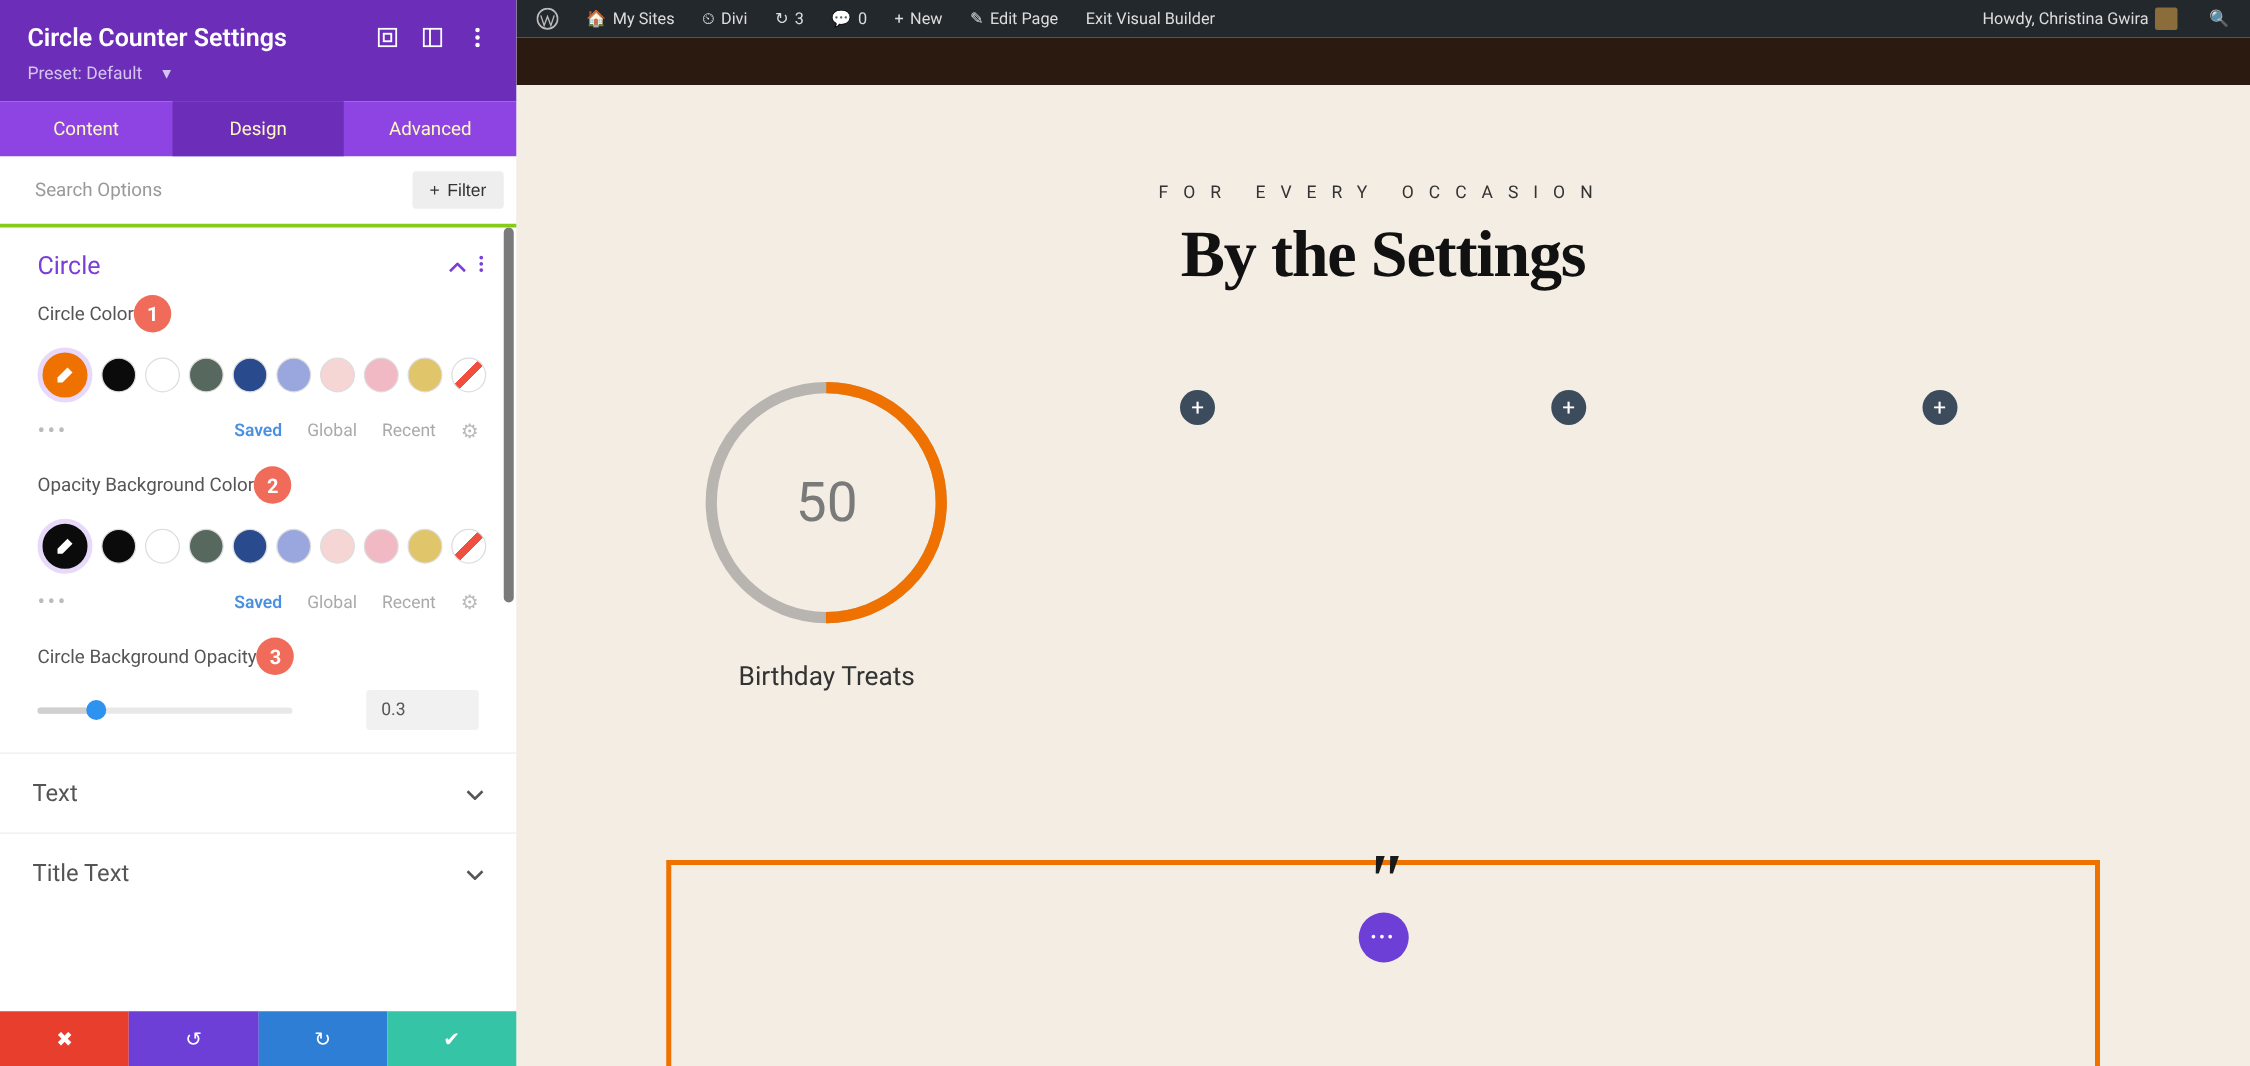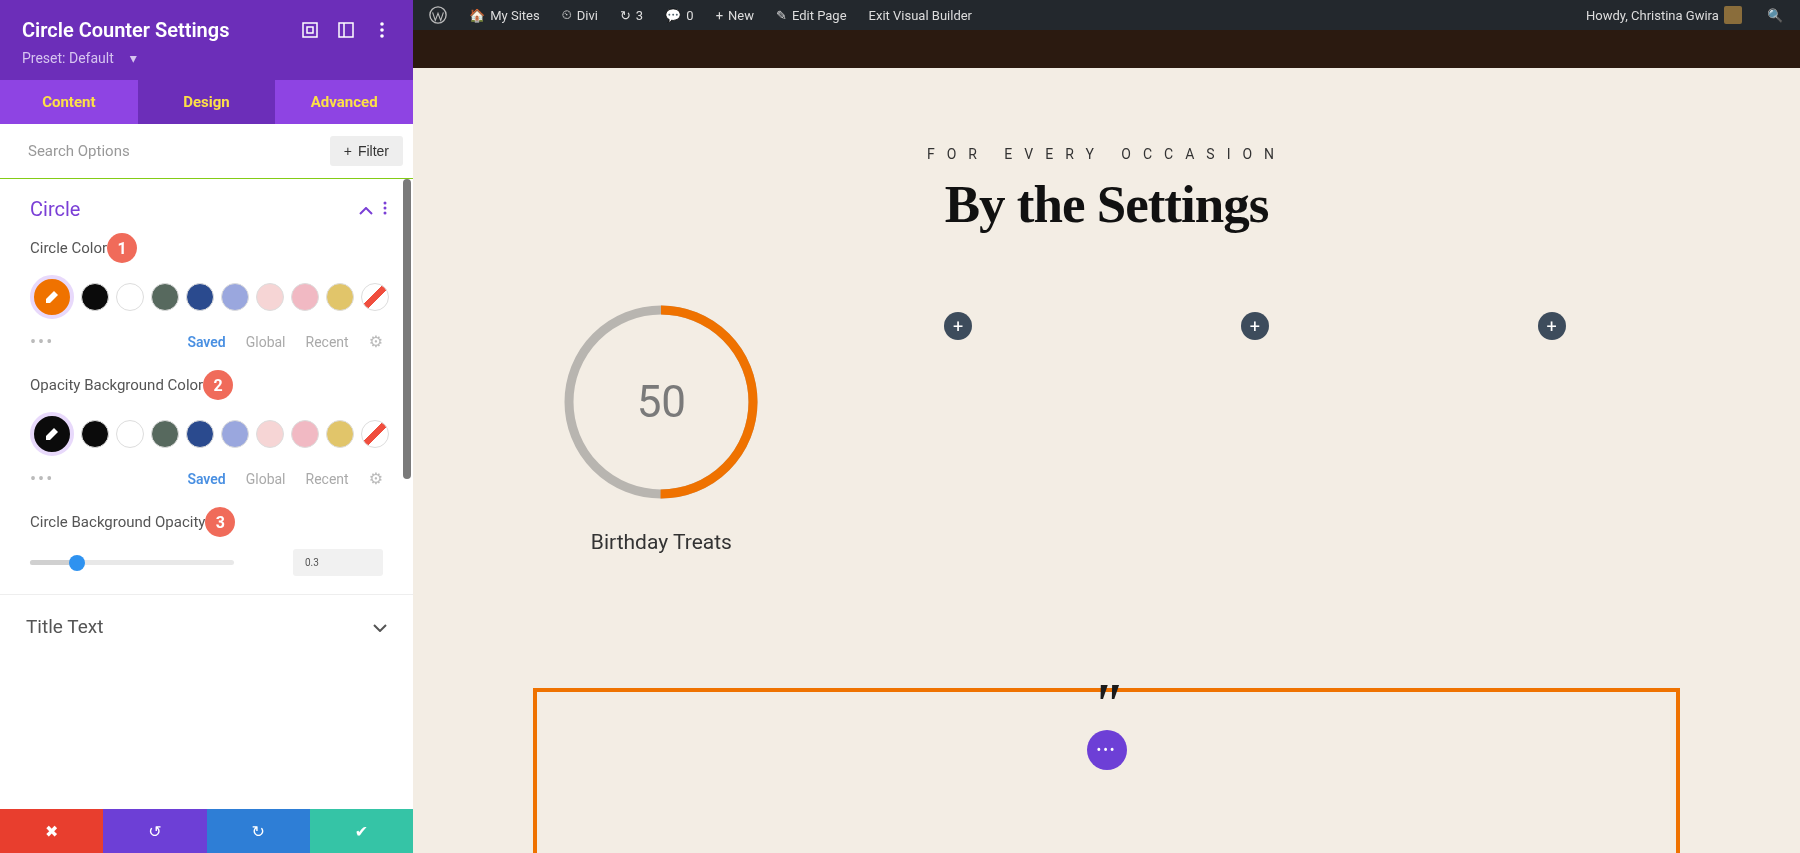--- a/index.html
+++ b/index.html
@@ -8,24 +8,24 @@
     
     .sidebar { position: fixed; left: 0; top: 0; width: 413px; height: 100vh; background: #fff; display: flex; flex-direction: column; z-index: 10; }
     .sidebar-header { background: #6c2eb9; color: #fff; padding: 18px 22px 14px; }
     .sidebar-title-row { display: flex; align-items: center; justify-content: space-between; }
     .sidebar-title { font-size: 20px; font-weight: 600; }
     .sidebar-header-icons { display: flex; gap: 18px; }
     .sidebar-header-icons span { width: 18px; height: 18px; display: flex; align-items: center; justify-content: center; cursor: pointer; }
     .preset-row { margin-top: 8px; font-size: 14px; color: #d6c4f0; display: flex; align-items: center; gap: 16px; }
     
     .tabs { background: #8e44e3; display: flex; }
-    .tab { flex: 1; text-align: center; padding: 13px 0; color: #fde047; font-size: 15px; font-weight: 700; cursor: pointer; }
+    .tab { flex: 1; text-align: center; padding: 13px 0; color: #fef9c3; font-size: 15px; font-weight: 400; cursor: pointer; }
     .tab.active { background: #6c2eb9; }
     
-    .search-row { display: flex; align-items: center; padding: 12px 10px 12px 28px; border-bottom: 1px solid #84cc16; }
+    .search-row { display: flex; align-items: center; padding: 12px 10px 12px 28px; border-bottom: 3px solid #84cc16; }
     .search-placeholder { color: #999; font-size: 15px; flex: 1; }
     .filter-btn { background: #eee; border: none; padding: 7px 14px; border-radius: 3px; font-size: 14px; color: #333; display: flex; align-items: center; gap: 6px; cursor: pointer; }
     
     .scroll-area { flex: 1; overflow-y: auto; position: relative; }
     .scroll-indicator { position: absolute; right: 2px; top: 0; width: 8px; height: 300px; background: #7a7a7a; border-radius: 4px; }
     
     .section-header { display: flex; align-items: center; justify-content: space-between; padding: 18px 26px 12px 30px; }
     .section-header.collapsed { border-top: 1px solid #eee; padding: 20px 26px; }
     .section-title-open { color: #7a3fd6; font-size: 20px; font-weight: 400; }
     .section-title-closed { color: #555; font-size: 19px; font-weight: 400; }
@@ -45,21 +45,21 @@
     .swatch-tabs { display: flex; align-items: center; gap: 20px; margin-top: 6px; }
     .swatch-tabs .dots { color: #bbb; font-size: 18px; letter-spacing: 2px; margin-right: auto; }
     .swatch-tab { font-size: 14px; color: #aaa; cursor: pointer; }
     .swatch-tab.active { color: #4a90e2; font-weight: 600; }
     .swatch-gear { color: #bbb; cursor: pointer; }
     
     .slider-row { display: flex; align-items: center; gap: 20px; margin-top: 10px; }
     .slider-track { flex: 1; height: 5px; background: #e8e8e8; border-radius: 3px; position: relative; }
     .slider-fill { position: absolute; left: 0; top: 0; height: 100%; background: #d0d0d0; border-radius: 3px; }
     .slider-thumb { position: absolute; top: 50%; transform: translate(-50%, -50%); width: 16px; height: 16px; border-radius: 50%; background: #2e92f0; cursor: pointer; }
-    .slider-value { width: 90px; background: #f1f1f1; padding: 8px 12px; font-size: 10px; color: #555; border-radius: 3px; margin-left: 39px; }
+    .slider-value { width: 90px; background: #f1f1f1; padding: 8px 12px; font-size: 14px; color: #555; border-radius: 3px; margin-left: 39px; }
     
     .bottom-bar { display: flex; height: 44px; }
     .bb-btn { flex: 1; display: flex; align-items: center; justify-content: center; color: #fff; cursor: pointer; font-size: 16px; }
     .bb-red { background: #e83e2e; }
     .bb-purple { background: #6d3fd6; }
     .bb-blue { background: #2e7ed6; }
     .bb-green { background: #35c4a6; }
     
     
     .main { position: fixed; left: 413px; right: 0; top: 0; bottom: 0; background: #f3ede4; overflow: hidden; }
@@ -224,20 +224,26 @@
       </div>
       <div class="slider-row">
         <div class="slider-track">
           <div class="slider-fill" style="width:20%"></div>
           <div class="slider-thumb" style="left:23%"></div>
         </div>
         <div class="slider-value">0.3</div>
       </div>
     </div>
 
+    <div class="section-header collapsed">
+      <div class="section-title-closed">Text</div>
+      <span><svg width="14" height="8" viewBox="0 0 14 8">
+            <path d="M1 1 L7 7 L13 1" fill="none" stroke="#555" stroke-width="2"></path>
+          </svg></span>
+    </div>
 
     <div class="section-header collapsed">
       <div class="section-title-closed">Title Text</div>
       <span><svg width="14" height="8" viewBox="0 0 14 8">
             <path d="M1 1 L7 7 L13 1" fill="none" stroke="#555" stroke-width="2"></path>
           </svg></span>
     </div>
   </div>
 
   <div class="bottom-bar">

